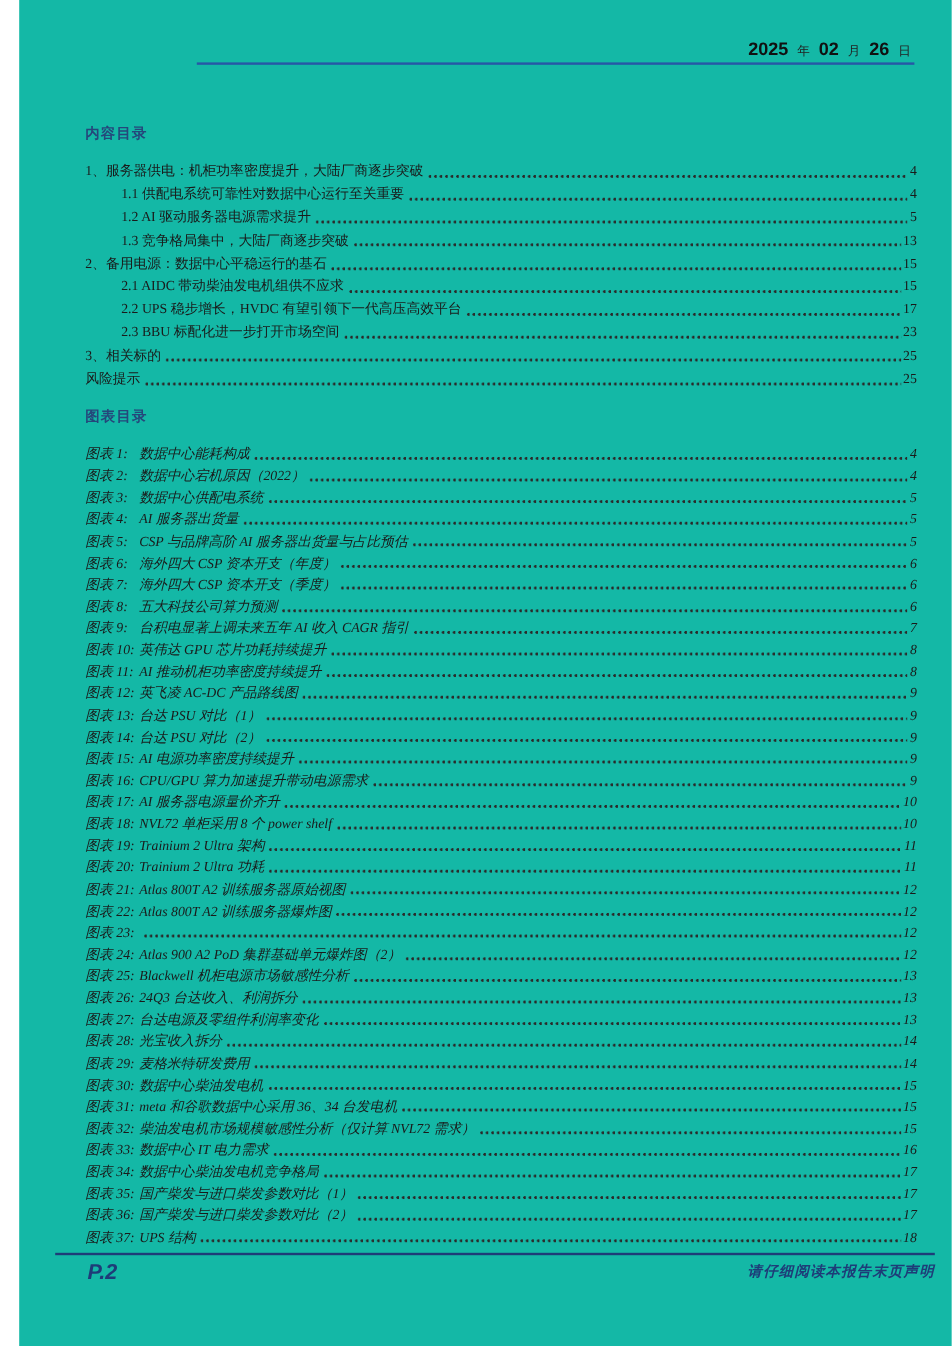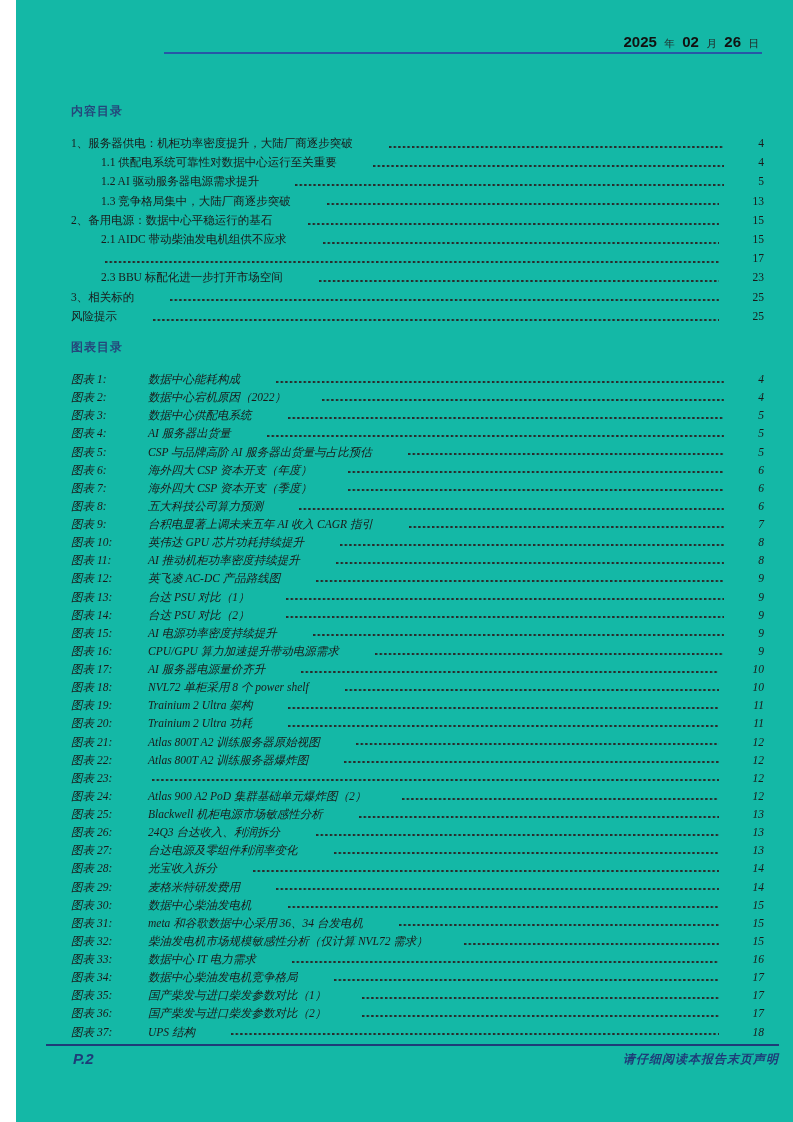--- a/index.html
+++ b/index.html
@@ -33,21 +33,20 @@
     font-size:12px;line-height:22px;
     font-weight:bold;
     color:var(--heading_blue,#25477B);
     letter-spacing:1px;
   }
   .rows{font-size:11.5px;}
   .toc-row{
     display:flex;align-items:baseline;
     line-height:19.2px;
     white-space:nowrap;
-    gap:32px;
   }
   .toc-figures .toc-row{line-height:18.12px;font-style:italic;align-items:center;}
   .toc-row.level-2{padding-left:30px;}
   .leader{
     flex:1 1 auto;
     height:4px;
     align-self:flex-end;
     margin:0 2px 4.5px 4px;
     background-image:radial-gradient(circle at 1.3px 2px, #2a2a2a 1px, transparent 1.3px);
     background-size:4.6px 4px;
@@ -61,21 +60,21 @@
   .footer-rule{
     position:absolute;top:1044px;left:30px;right:30px;height:2px;
     background:var(--footer_blue,#1E3C78);
   }
   .footer-row{
     position:absolute;top:1050px;left:30px;right:30px;height:20px;
     font-family:"Liberation Sans","DejaVu Sans",sans-serif;
     color:var(--footer_blue,#1E3C78);
     font-weight:bold;font-style:italic;
   }
-  .footer-row .pageno{position:absolute;left:27px;top:0;font-size:15px;}
+  .footer-row .pageno{position:absolute;left:27px;top:0;font-size:18px;}
   .footer-row .disclaimer{
     position:absolute;left:0;right:0;top:1px;
     text-align:right;font-size:12px;letter-spacing:1px;
   }
 </style>
 </head>
 <body>
 
 <div class="page">
 
@@ -123,20 +122,21 @@
           <span class="page-num">15</span>
         </div>
 
         <div class="toc-row level-2">
           <span class="label">2.1 AIDC 带动柴油发电机组供不应求</span>
           <span class="leader"></span>
           <span class="page-num">15</span>
         </div>
 
         <div class="toc-row level-2">
+          <span class="label">2.2 UPS 稳步增长，HVDC 有望引领下一代高压高效平台</span>
           <span class="leader"></span>
           <span class="page-num">17</span>
         </div>
 
         <div class="toc-row level-2">
           <span class="label">2.3 BBU 标配化进一步打开市场空间</span>
           <span class="leader"></span>
           <span class="page-num">23</span>
         </div>
 

